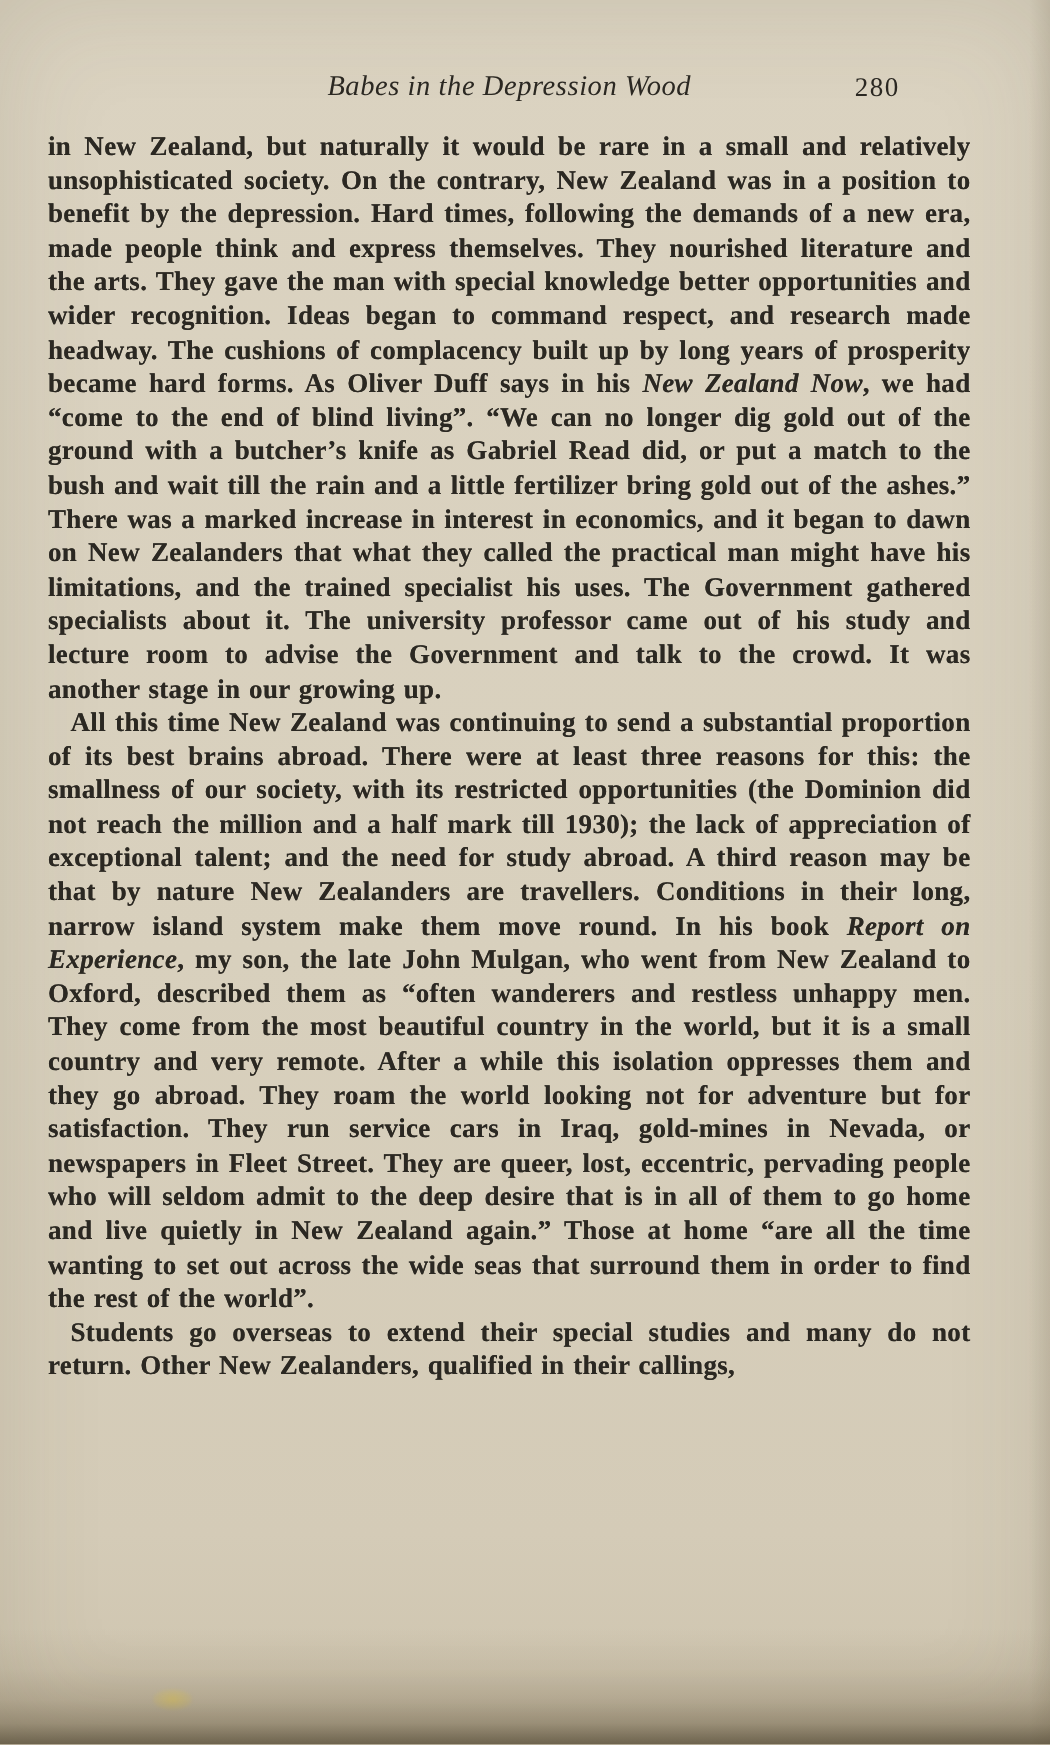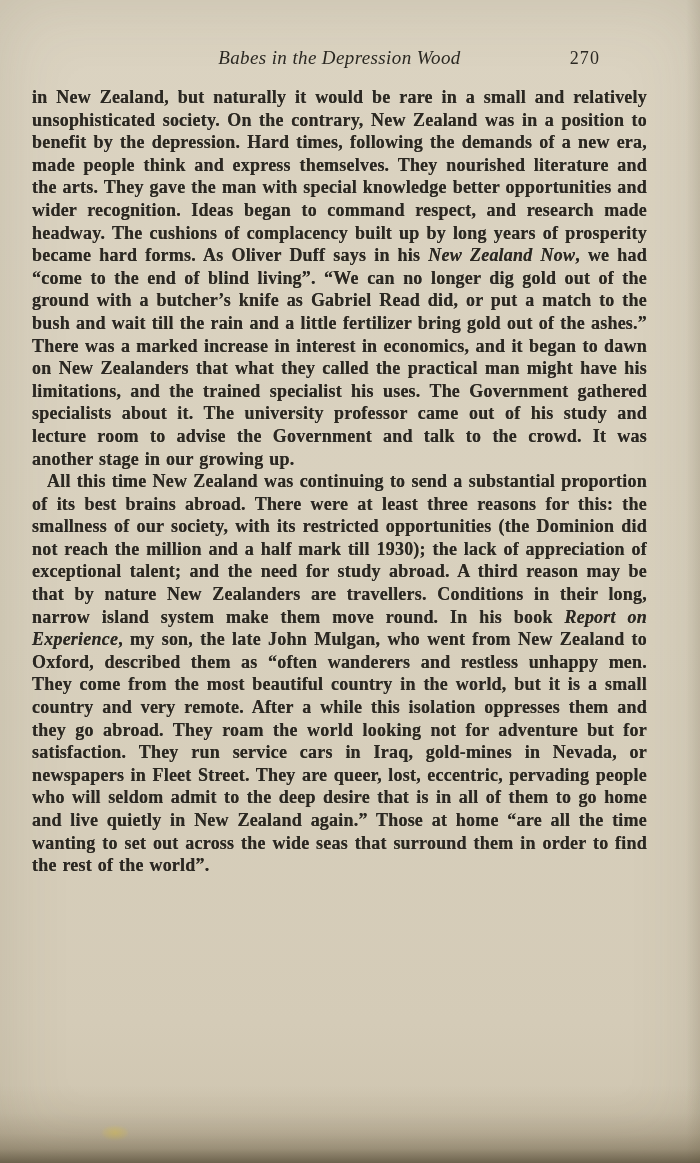--- a/index.html
+++ b/index.html
@@ -77,25 +77,26 @@
     pointer-events: none;
   }
 </style>
 </head>
 <body>
 
 <div class="page">
 
   <div class="header">
     <span class="running-title">Babes in the Depression Wood</span>
-    <span class="page-num">270</span>
+    <span class="page-num">280</span>
   </div>
 
   <div class="page-body">
       <p class="para"><span>in New Zealand, but naturally it would be rare in a small and relatively unsophisticated society. On the contrary, New Zealand was in a position to benefit by the depression. Hard times, following the demands of a new era, made people think and express themselves. They nourished literature and the arts. They gave the man with special knowledge better opportunities and wider recognition. Ideas began to command respect, and research made headway. The cushions of complacency built up by long years of prosperity became hard forms. As Oliver Duff says in his </span><em>New Zealand Now</em><span>, we had “come to the end of blind living”. “We can no longer dig gold out of the ground with a butcher’s knife as Gabriel Read did, or put a match to the bush and wait till the rain and a little fertilizer bring gold out of the ashes.” There was a marked increase in interest in economics, and it began to dawn on New Zealanders that what they called the practical man might have his limitations, and the trained specialist his uses. The Government gathered specialists about it. The university professor came out of his study and lecture room to advise the Government and talk to the crowd. It was another stage in our growing up.</span></p>
       <p class="para indent"><span>All this time New Zealand was continuing to send a substantial proportion of its best brains abroad. There were at least three reasons for this: the smallness of our society, with its restricted opportunities (the Dominion did not reach the million and a half mark till 1930); the lack of appreciation of exceptional talent; and the need for study abroad. A third reason may be that by nature New Zealanders are travellers. Conditions in their long, narrow island system make them move round. In his book </span><em>Report on Experience</em><span>, my son, the late John Mulgan, who went from New Zealand to Oxford, described them as “often wanderers and restless unhappy men. They come from the most beautiful country in the world, but it is a small country and very remote. After a while this isolation oppresses them and they go abroad. They roam the world looking not for adventure but for satisfaction. They run service cars in Iraq, gold-mines in Nevada, or newspapers in Fleet Street. They are queer, lost, eccentric, pervading people who will seldom admit to the deep desire that is in all of them to go home and live quietly in New Zealand again.” Those at home “are all the time wanting to set out across the wide seas that surround them in order to find the rest of the world”.</span></p>
+      <p class="para indent"><span>Students go overseas to extend their special studies and many do not return. Other New Zealanders, qualified in their callings,</span></p>
     </div>
 
   <div class="blemish"></div>
   <div class="side-shade"></div>
   <div class="bottom-edge"></div>
 
 </div>
 
 </body></html>

